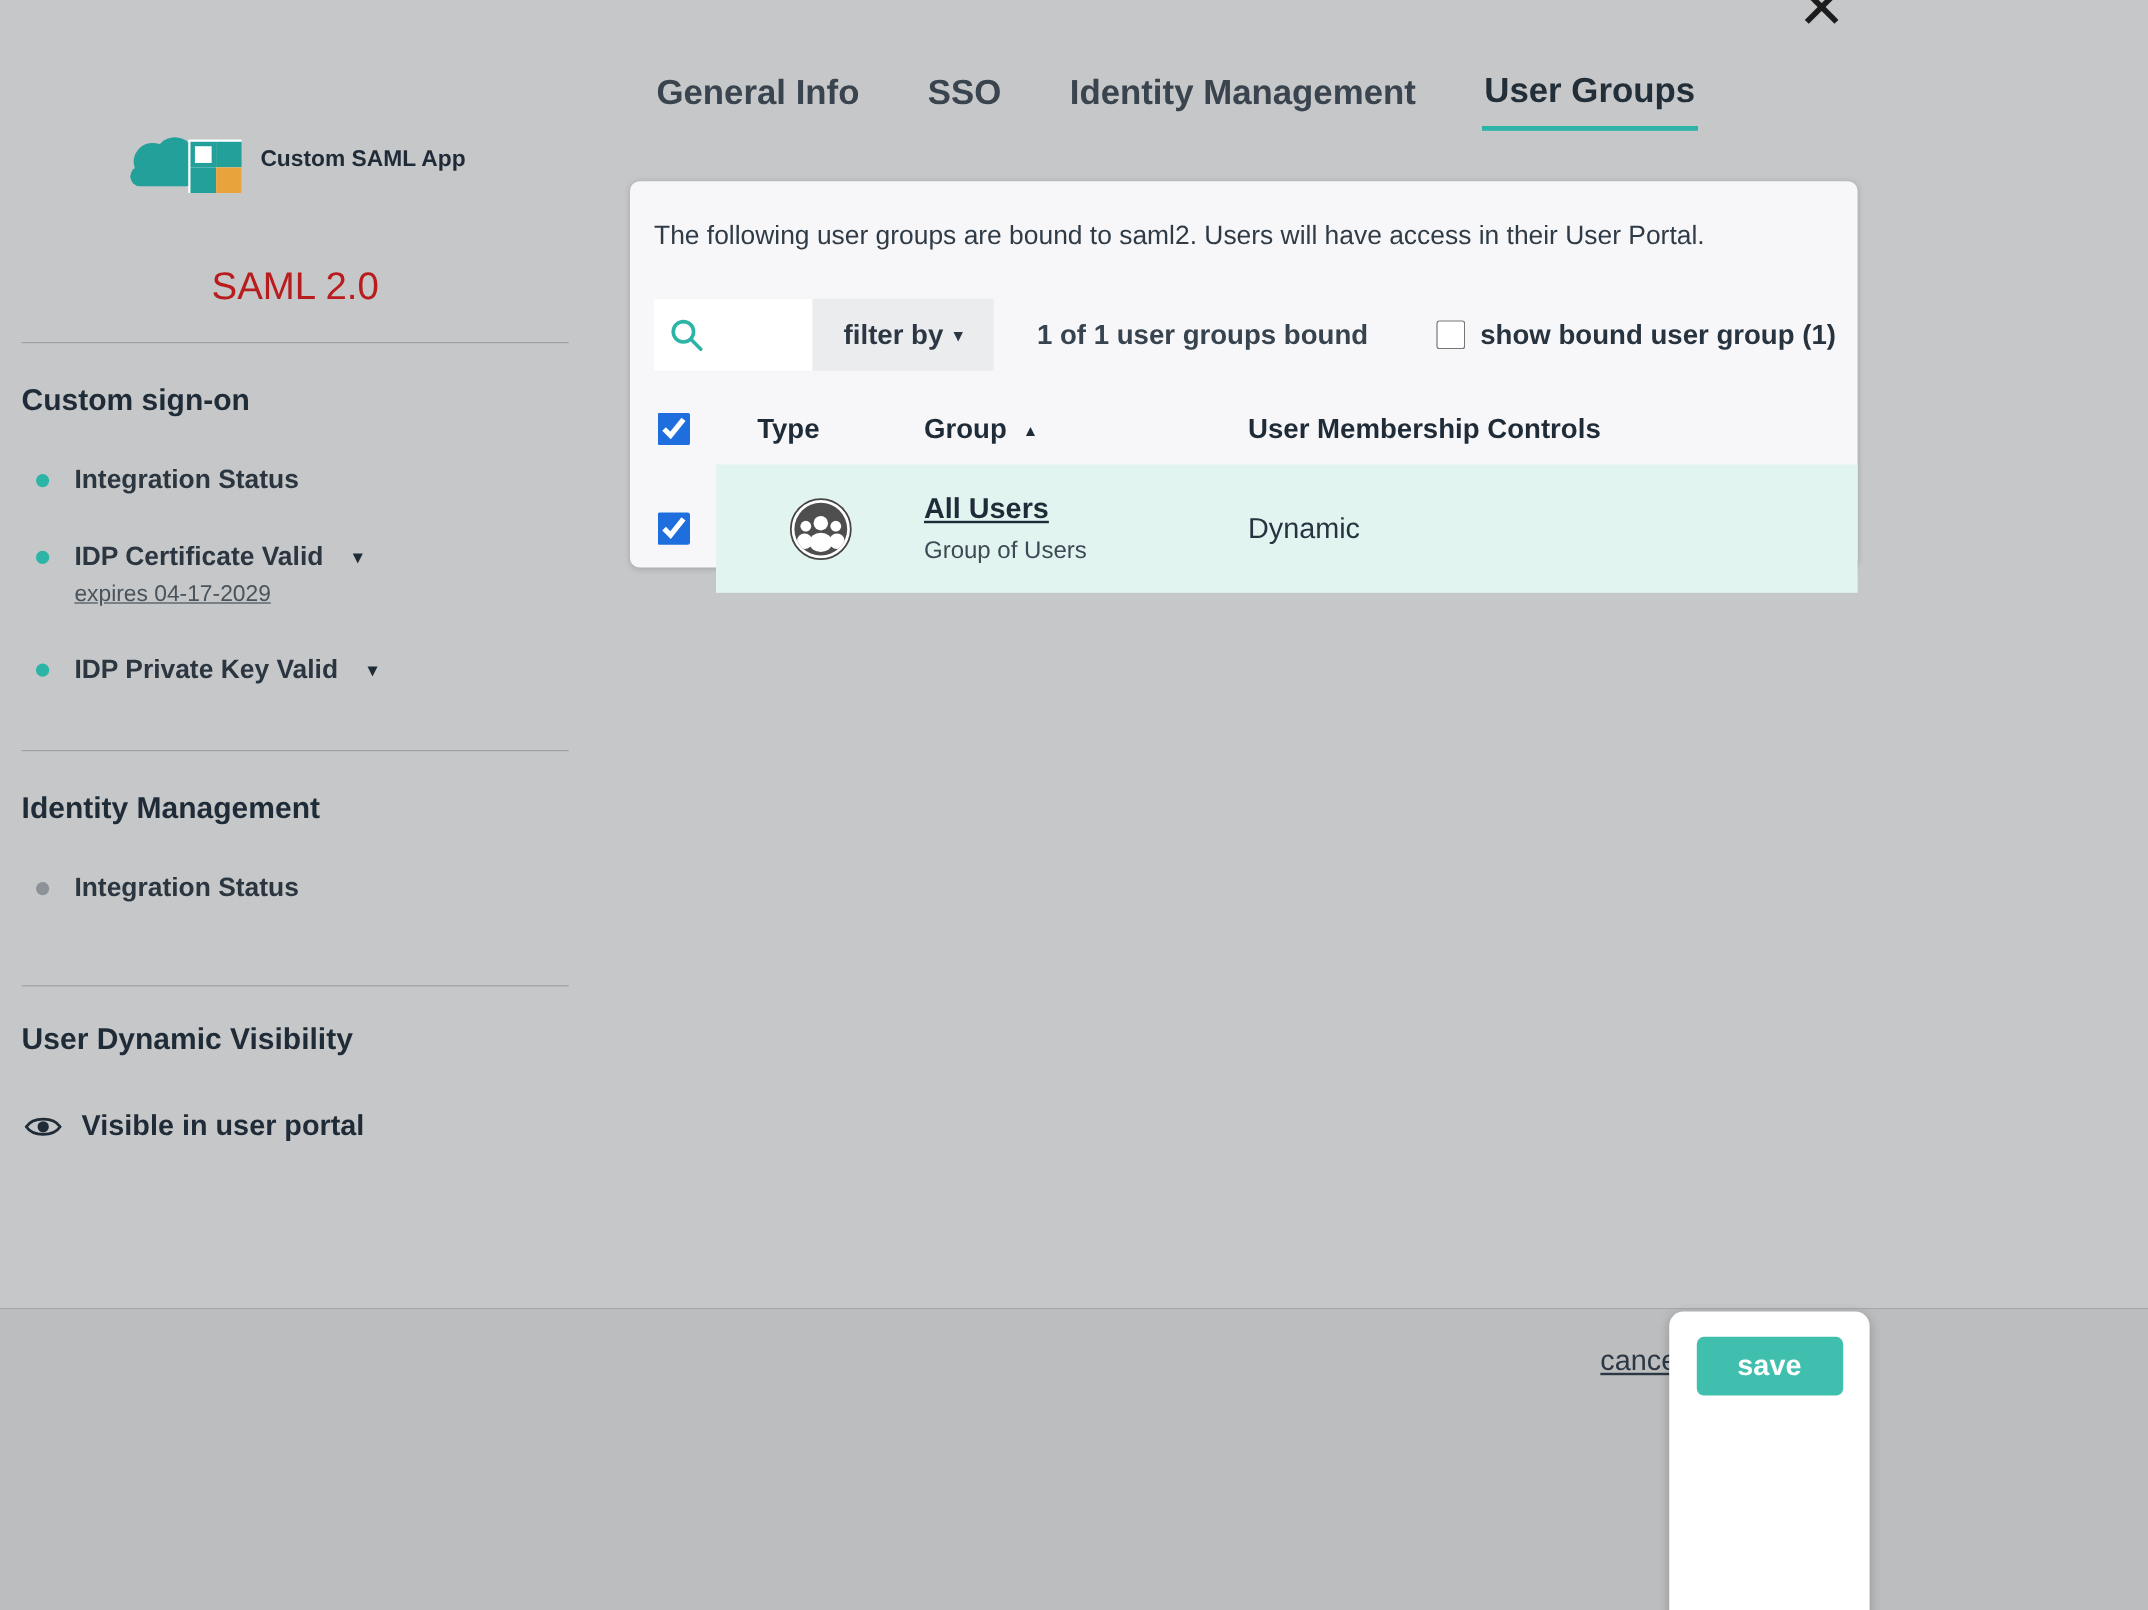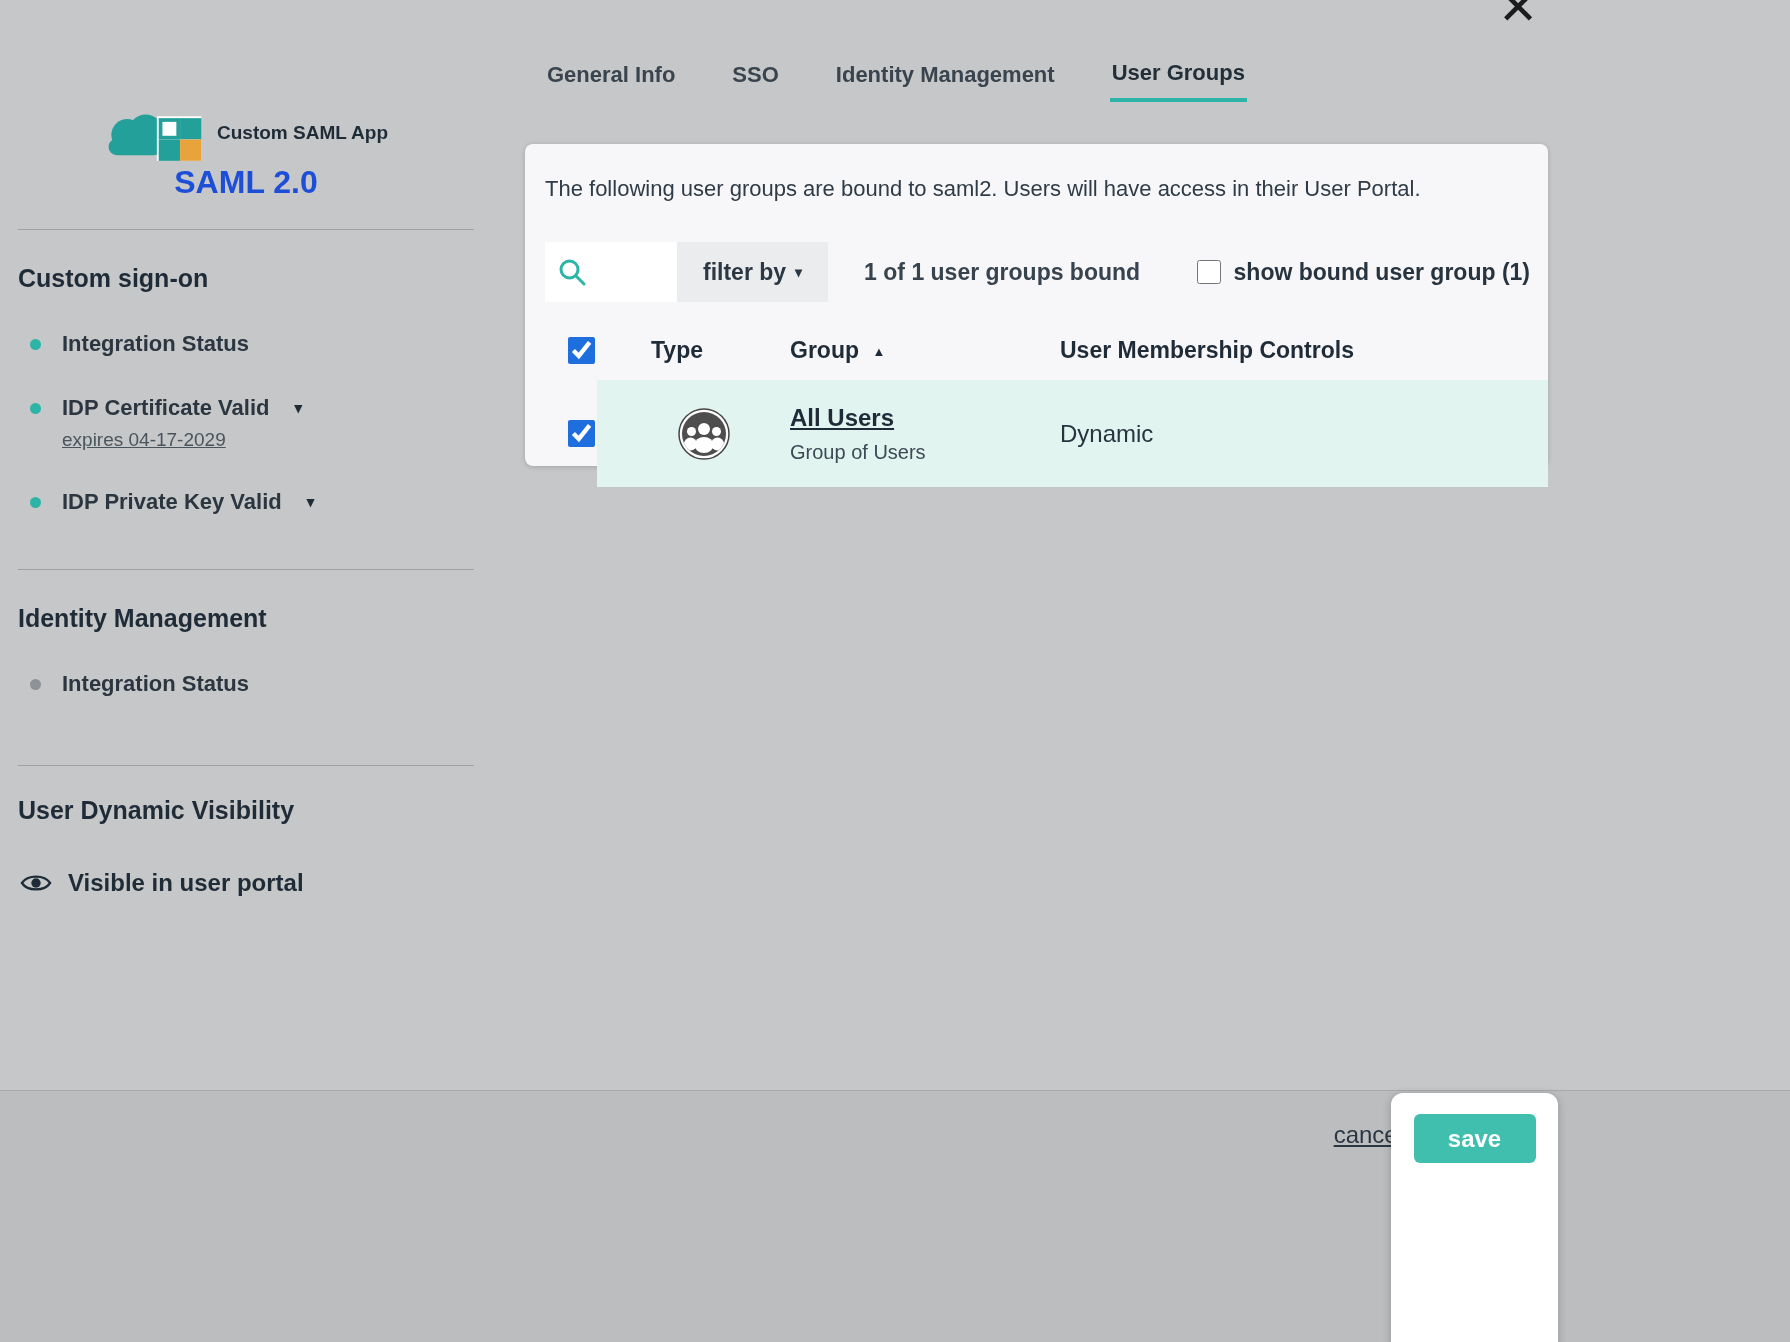--- a/index.html
+++ b/index.html
@@ -18,40 +18,40 @@
     font-size: 48px; line-height: 1; color: #1c1c1c;
     background: none; border: none; cursor: pointer;
     font-family: "Liberation Sans", sans-serif;
   }
 
   
   .sidebar { position: absolute; left: 0; top: 0; width: 492px; height: 1090px; padding: 0 18px; }
   .logo-row { margin: 102px 0 0 85px; display: flex; align-items: center; gap: 10px; }
   .logo-svg { width: 104px; height: 62px; flex: none; }
   .app-name { font-size: 19px; font-weight: bold; color: #1f2c38; }
-  .protocol-title { text-align: center; font-size: 32px; font-weight: bold; color: #1d4ed8; }
+  .protocol-title { margin-top: 56px; text-align: center; font-size: 32px; font-weight: normal; color: #b91c1c; }
   hr.divider { border: none; border-top: 1px solid #9fa1a3; margin-top: 28px; }
   hr.divider.d2 { margin-top: 54px; }
   hr.divider.d3 { margin-top: 68px; }
   .side-heading { font-size: 25px; font-weight: bold; margin-top: 34px; color: #1f2c38; }
   .side-heading.tight { margin-top: 30px; }
   .side-item { display: flex; align-items: center; gap: 21px; margin: 38px 0 0 12px;
                font-size: 22px; font-weight: bold; color: #2b3640; cursor: default; }
   .dot { width: 11px; height: 11px; border-radius: 50%; background: #2cb5a6; flex: none; }
   .dot.gray { background: #8d9298; }
   .side-caret { font-size: 15px; color: #1f2c38; margin-left: 4px; }
   .side-sub { margin: 8px 0 0 44px; font-size: 19px; color: #4a545c; text-decoration: underline; }
   .visible-row { display: flex; align-items: center; gap: 16px; margin: 44px 0 0 2px;
                  font-size: 24px; font-weight: bold; color: #1f2c38; }
   .eye-svg { width: 32px; height: 24px; flex: none; }
 
   
   .main { position: absolute; left: 525px; top: 60px; width: 1025px; }
   .tabs { display: flex; gap: 53px; margin-left: 20px; }
-  .tab { font-size: 22px; font-weight: bold; color: #39444e; background: none; border: none;
+  .tab { font-size: 29px; font-weight: bold; color: #39444e; background: none; border: none;
          padding: 0 2px 12px; cursor: pointer; font-family: "Liberation Sans", sans-serif; }
   .tab.active { color: #222e38; border-bottom: 4px solid #2cb5a6; }
 
   
   .card { margin-top: 42px; width: 1023px; height: 322px; background: #f7f7f9;
           border-radius: 8px; box-shadow: 0 1px 5px rgba(0,0,0,.18); padding-top: 32px; }
   .card-desc { margin: 0 20px; font-size: 22px; color: #2f3b46; }
 
   .toolbar { display: flex; align-items: center; margin: 40px 18px 0 20px; }
   .filter-group { display: flex; align-items: center; background: #ebeced; height: 60px; }
@@ -64,21 +64,21 @@
                 font-size: 23px; font-weight: bold; color: #2b3844; background: none; border: none;
                 cursor: pointer; font-family: "Liberation Sans", sans-serif; }
   .filter-caret { font-size: 14px; }
   .bound-summary { margin-left: 36px; font-size: 23px; font-weight: bold; color: #37434e; }
   .show-bound { margin-left: auto; display: flex; align-items: center; gap: 13px;
                 font-size: 23px; font-weight: bold; color: #27333e; cursor: pointer; }
   .show-bound input { width: 24px; height: 24px; cursor: pointer; }
 
   
   .table { margin-top: 24px; }
-  .thead, .trow { display: grid; grid-template-columns: 72px 173px 270px 1fr; align-items: center; padding-left: 20px; }
+  .thead, .trow { display: grid; grid-template-columns: 72px 173px 270px 1fr; align-items: center; }
   .thead { height: 48px; }
   .th { font-size: 23px; font-weight: bold; color: #1f2c38; text-align: left; background: none;
         border: none; font-family: "Liberation Sans", sans-serif; }
   .th.type-col { padding-left: 34px; }
   .th.sortable { cursor: pointer; }
   .sort-icon { font-size: 13px; margin-left: 7px; vertical-align: 2px; }
   .trow { height: 107px; margin-top: 6px;
           background: linear-gradient(to right, rgba(0,0,0,0) 72px, #e2f4f0 72px); }
   input.blue-cb { width: 27px; height: 27px; accent-color: #1e6ede; justify-self: center; cursor: pointer; }
   .avatar-svg { width: 52px; height: 52px; justify-self: center; }

